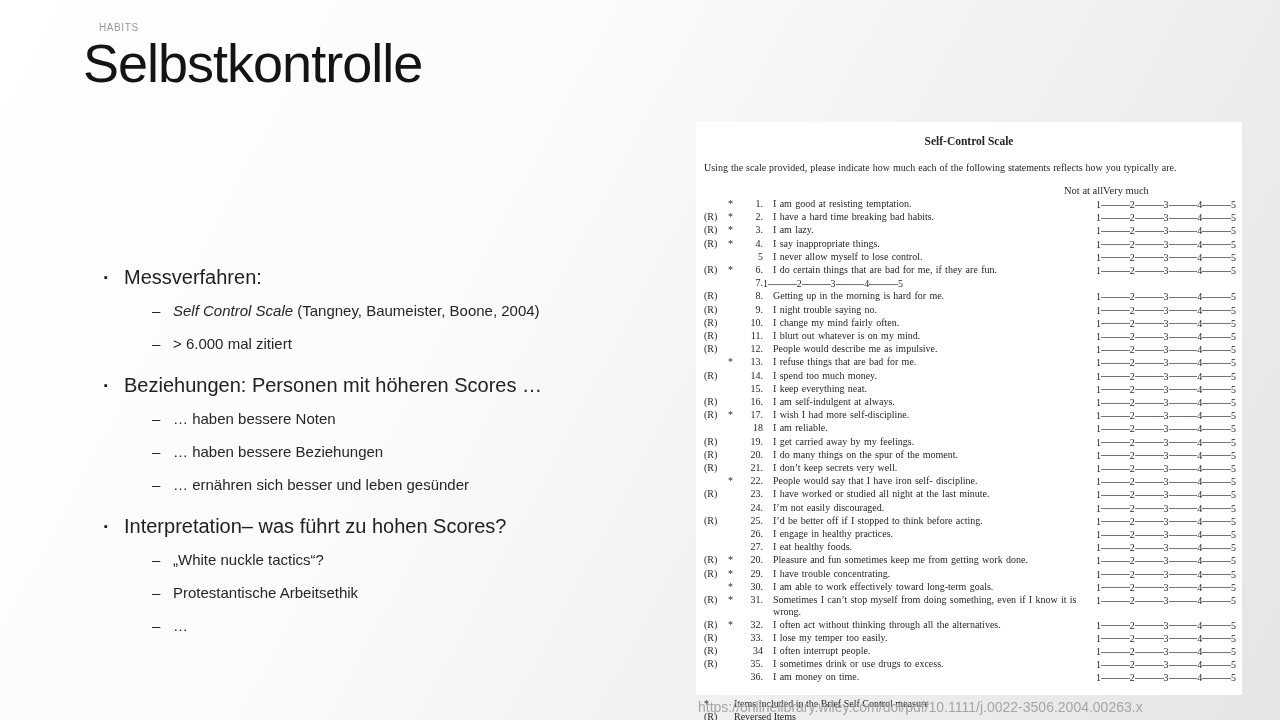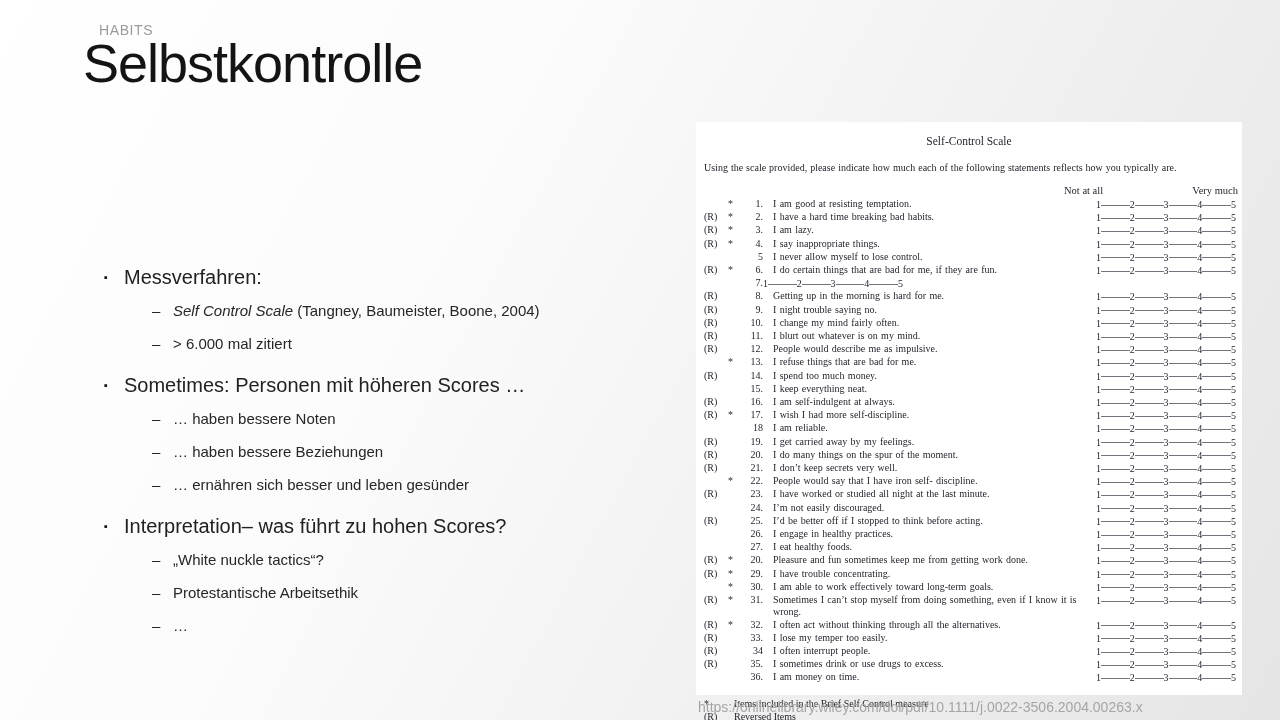--- a/index.html
+++ b/index.html
@@ -1,39 +1,39 @@
 <!DOCTYPE html>
 <html><head>
 <meta charset="utf-8">
 <style>
   html,body{margin:0;padding:0;}
   .slide{
     position:relative;width:1280px;height:720px;overflow:hidden;
     background:linear-gradient(118deg,#ffffff 0%,#fbfbfb 35%,#ededed 75%,#e5e5e5 100%);
     font-family:"Liberation Sans",sans-serif;
   }
-  .eyebrow{position:absolute;left:99px;top:22px;font-size:14px;letter-spacing:.6px;color:#9b9b9b;}
+  .eyebrow{position:absolute;left:99px;top:22px;font-size:10px;letter-spacing:.6px;color:#9b9b9b;}
   .title{position:absolute;left:83px;top:32px;margin:0;font-size:54px;font-weight:400;color:#141414;letter-spacing:-1px;}
   .bullets{position:absolute;left:98px;top:263px;width:596px;color:#212121;}
   .b1{display:flex;font-size:20px;line-height:28px;margin:0 0 10px 0;}
   .b1:not(:first-child){margin-top:17px;}
   .sq{width:20px;flex:none;font-size:11px;line-height:28px;color:#111;padding-left:6px;}
   .b1 b{font-weight:400;}
   .b2{display:flex;font-size:15px;line-height:20px;margin:0 0 13px 0;padding-left:54px;color:#262626;}
   .dash{width:21px;flex:none;}
   .b2 i{font-style:italic;}
 
   .scan{
     position:absolute;left:696px;top:122px;width:546px;height:573px;
     background:#ffffff;color:#25252f;font-family:"Liberation Serif",serif;
     box-sizing:border-box;
   }
-  .scan-title{text-align:center;font-weight:400;font-size:11.5px;padding-top:13px;}
+  .scan-title{text-align:center;font-weight:700;font-size:11.5px;padding-top:13px;}
   .scan-instruction{margin:15px 8px 0 8px;font-size:10px;white-space:nowrap;word-spacing:.5px;overflow:hidden;}
-  .scale-hdr{display:flex;justify-content:space-between;width:174px;margin:12px 4px 2px auto;font-size:10.5px;}
+  .scale-hdr{display:flex;width:174px;margin:12px 4px 2px auto;font-size:10.5px;}
   .srow{display:flex;align-items:flex-start;font-size:10px;line-height:12.2px;padding-left:8px;}
   .rcol{width:24px;flex:none;}
   .scol{width:13px;flex:none;}
   .ncol{width:22px;flex:none;text-align:right;}
   .tcol{flex:1;padding-left:10px;padding-right:4px;word-spacing:.8px;}
   .scale{display:flex;align-items:center;width:140px;flex:none;margin-right:6px;padding-top:1px;}
   .pt{flex:none;}
   .ln{flex:1;height:1px;background:#73737e;}
   .fns{margin-top:12px;padding-left:8px;}
   .fn{display:flex;font-size:10px;line-height:13px;}
@@ -55,21 +55,21 @@
       <div class="b2">
         <span class="dash">–</span>
         <span class="b2t"><i>Self Control Scale</i><span> (Tangney, Baumeister, Boone, 2004)</span></span>
       </div>
       <div class="b2">
         <span class="dash">–</span>
         <span class="b2t"><span>&gt; 6.000 mal zitiert</span></span>
       </div>
       <div class="b1">
         <span class="sq">▪</span>
-        <span class="b1t"><b>Sometimes:</b><span> Personen mit höheren Scores …</span></span>
+        <span class="b1t"><b>Beziehungen:</b><span> Personen mit höheren Scores …</span></span>
       </div>
       <div class="b2">
         <span class="dash">–</span>
         <span class="b2t"><span>… haben bessere Noten</span></span>
       </div>
       <div class="b2">
         <span class="dash">–</span>
         <span class="b2t"><span>… haben bessere Beziehungen</span></span>
       </div>
       <div class="b2">

